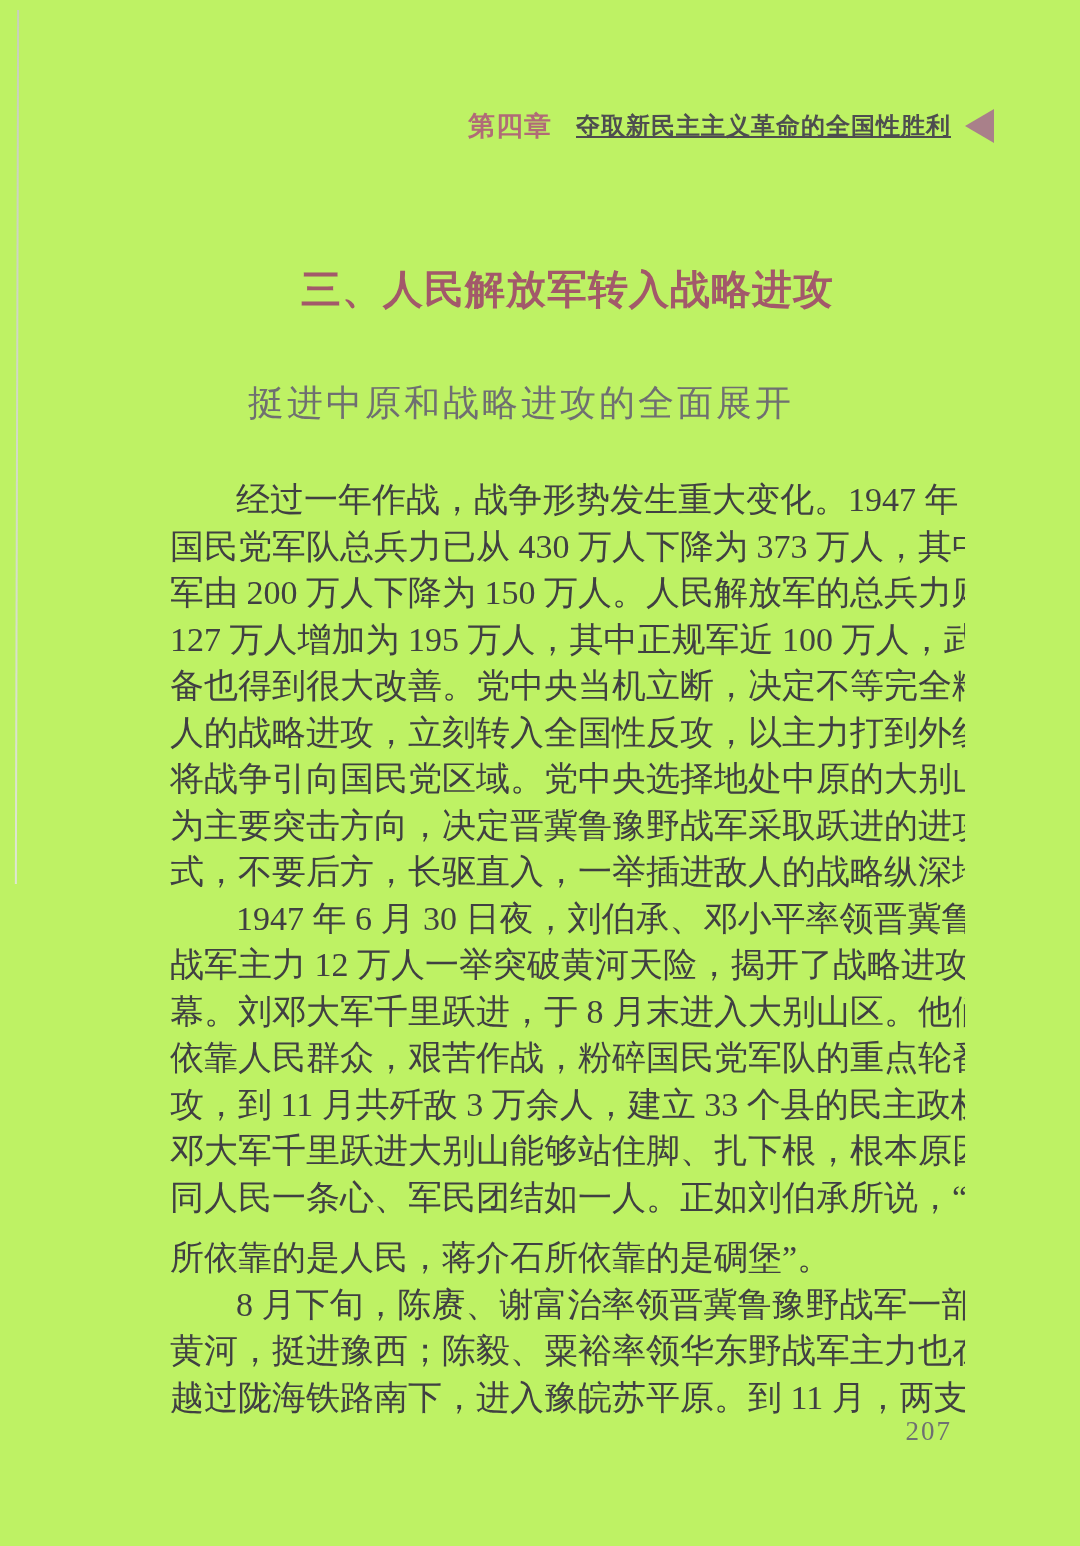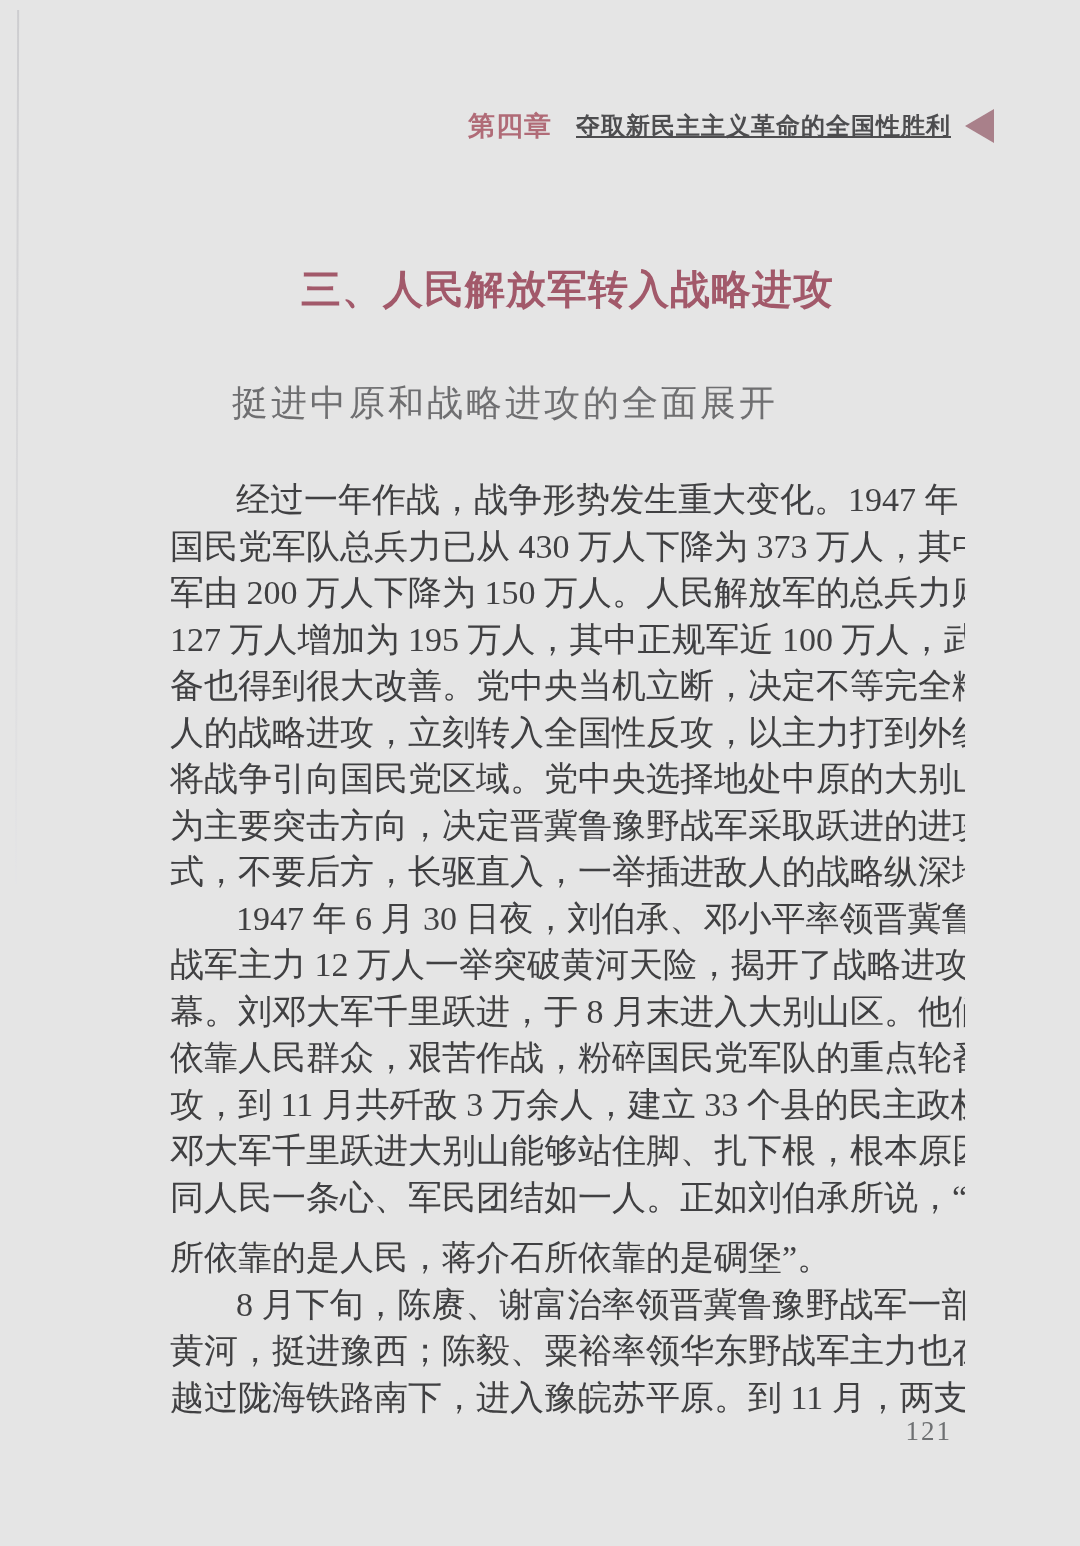--- a/index.html
+++ b/index.html
@@ -1,20 +1,20 @@
 <!DOCTYPE html>
 <html style="--accent: #a2596a; --header-accent: #b06b77; --triangle-color: #a9808a; --body-text: #404042;"><head>
 <meta charset="utf-8">
 <style>
   html, body { margin: 0; padding: 0; background: #ffffff; }
   .page {
     position: relative;
     width: 1080px;
     height: 1546px;
-    background: #e5e5e5;
+    background: #bef264;
     overflow: hidden;
     font-family: "Liberation Serif", serif;
   }
   
   .scan-line {
     position: absolute;
     left: 16px;
     top: 10px;
     width: 2px;
     height: 874px;
@@ -61,21 +61,21 @@
     text-align: center;
     font-family: Liberation Mono, monospace;
     font-size: 40px;
     font-weight: 700;
     letter-spacing: 1px;
     color: var(--accent, #a2596a);
   }
   .subsection-title {
     position: absolute;
     top: 379px;
-    left: 232px;
+    left: 248px;
     margin: 0;
     font-family: Liberation Mono, monospace;
     font-size: 36px;
     font-weight: 500;
     letter-spacing: 3px;
     color: #6f6f71;
   }
   .body-text {
     position: absolute;
     top: 477px;
@@ -144,15 +144,15 @@
         <div class="line">同人民一条心、军民团结如一人。正如刘伯承所说，“我们</div>
         <div class="line short-last">所依靠的是人民，蒋介石所依靠的是碉堡”。</div>
       </div>
       <div class="paragraph">
         <div class="line first">8 月下旬，陈赓、谢富治率领晋冀鲁豫野战军一部渡过</div>
         <div class="line">黄河，挺进豫西；陈毅、粟裕率领华东野战军主力也在 9 月</div>
         <div class="line">越过陇海铁路南下，进入豫皖苏平原。到 11 月，两支大军</div>
       </div>
     </main>
 
-  <div class="page-number">121</div>
+  <div class="page-number">207</div>
 
 </div>
 
 </body></html>

